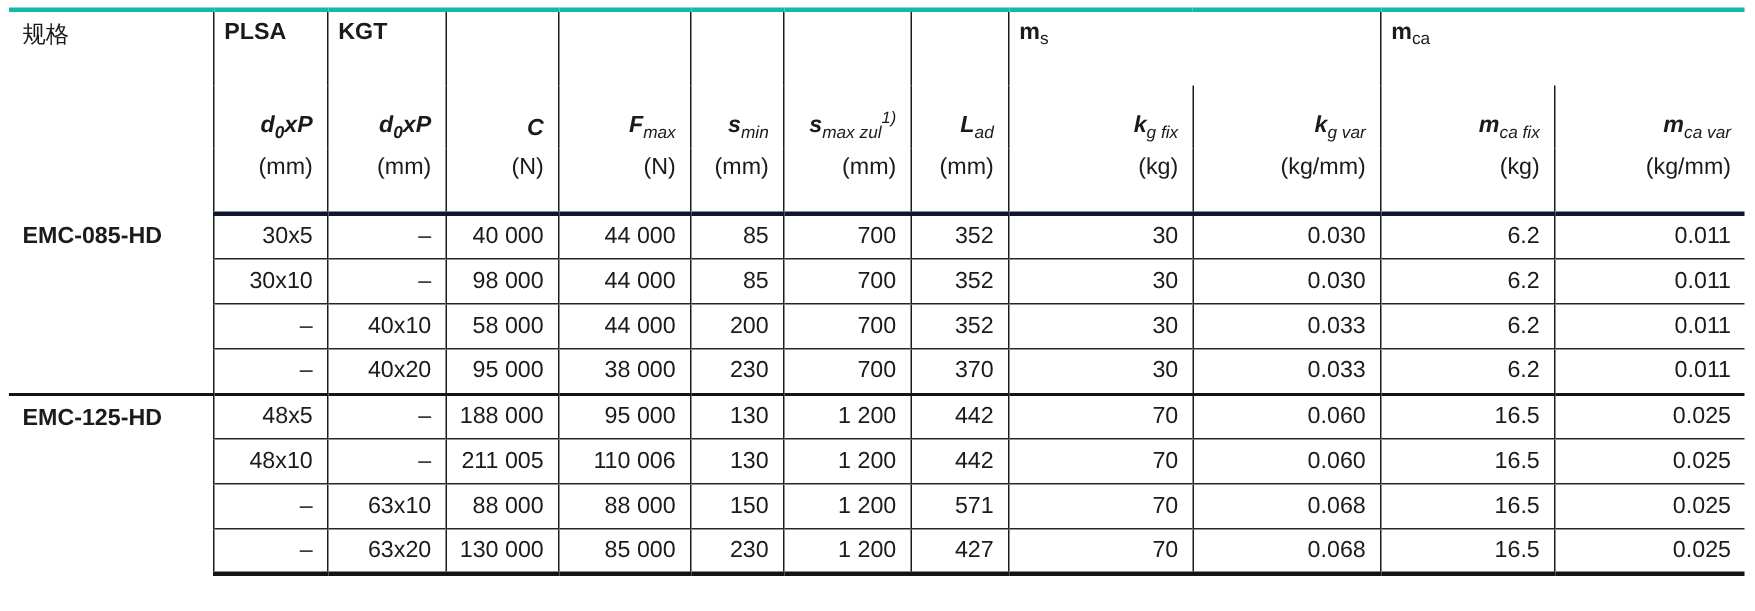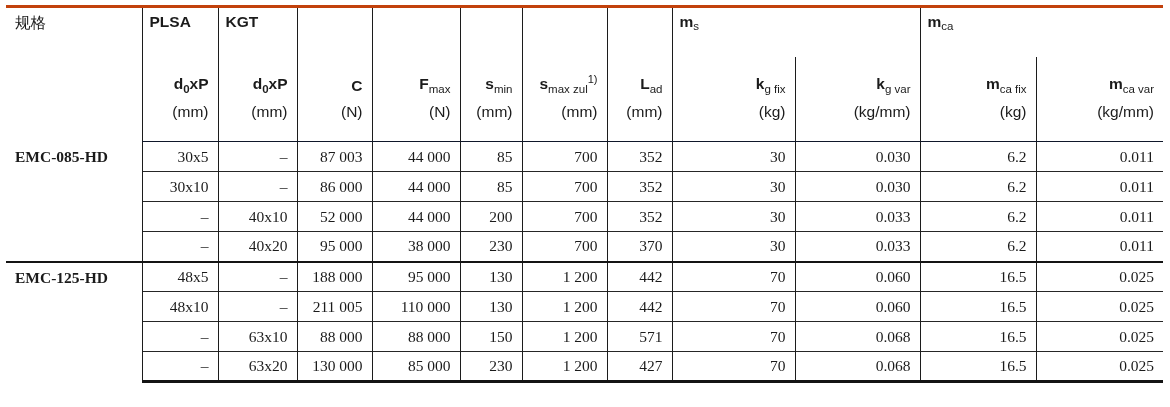--- a/index.html
+++ b/index.html
@@ -17,33 +17,33 @@
     border-collapse:collapse;table-layout:fixed;
     width:1157px;margin-left:1px;
   }
   td{
     font-size:15.5px;overflow:hidden;white-space:nowrap;
     padding:0;vertical-align:middle;
   }
   
   .vl{border-left:1.5px solid #1c1c1c;}
   
-  tr.r-group td{height:44px;vertical-align:top;padding-top:5px;border-top:3px solid #c2410c;}
-  tr.r-sym td{height:38px;vertical-align:bottom;padding-bottom:4px;}
-  tr.r-unit td{height:38px;vertical-align:top;padding-top:4px;border-bottom:1px solid #0f172a;}
+  tr.r-group td{height:44px;vertical-align:top;padding-top:5px;border-top:3px solid #14b8a6;}
+  tr.r-sym td{height:38px;vertical-align:bottom;padding-bottom:4px;font-style:italic;}
+  tr.r-unit td{height:38px;vertical-align:top;padding-top:4px;border-bottom:3px solid #0f172a;}
   .gl{font-weight:700;text-align:left;padding-left:7px;margin-left:20px;}
   .spec-h{text-align:left;padding-left:9px;font-weight:400;}
   .sym{text-align:right;padding-right:9px;font-weight:700;}
   .unit{text-align:right;padding-right:9px;font-weight:400;}
   .sb{font-size:11.5px;font-weight:400;vertical-align:-4px;letter-spacing:0;}
   .sp{font-size:11px;font-weight:400;vertical-align:6px;}
   .sym-d .sb{font-weight:700;}
   .gl .sb{vertical-align:-3px;}
   
-  tbody tr{height:30px;font-family:Liberation Serif, serif;}
+  tbody tr{height:30px;}
   tbody tr.rline td{border-top:1px solid #262626;}
   tbody tr.gsep td{border-top:2.5px solid #141414;}
   tbody tr.last td{border-bottom:3px solid #141414;}
   .num{text-align:right;padding-right:9px;}
   .spec{font-weight:700;text-align:left;padding-left:9px;vertical-align:top;padding-top:6px;}
 </style>
 </head>
 <body>
 
 <div class="page">
@@ -105,47 +105,47 @@
         <td class="unit vl">(kg)</td>
         <td class="unit vl">(kg/mm)</td>
       </tr>
     </thead>
 
     <tbody>
       <tr>
         <td class="spec" rowspan="4">EMC-085-HD</td>
         <td class="num vl">30x5</td>
         <td class="num vl">–</td>
-        <td class="num vl">87 003</td>
+        <td class="num vl">40 000</td>
         <td class="num vl">44 000</td>
         <td class="num vl">85</td>
         <td class="num vl">700</td>
         <td class="num vl">352</td>
         <td class="num vl">30</td>
         <td class="num vl">0.030</td>
         <td class="num vl">6.2</td>
         <td class="num vl">0.011</td>
       </tr>
       <tr class="rline">
         <td class="num vl">30x10</td>
         <td class="num vl">–</td>
-        <td class="num vl">86 000</td>
+        <td class="num vl">98 000</td>
         <td class="num vl">44 000</td>
         <td class="num vl">85</td>
         <td class="num vl">700</td>
         <td class="num vl">352</td>
         <td class="num vl">30</td>
         <td class="num vl">0.030</td>
         <td class="num vl">6.2</td>
         <td class="num vl">0.011</td>
       </tr>
       <tr class="rline">
         <td class="num vl">–</td>
         <td class="num vl">40x10</td>
-        <td class="num vl">52 000</td>
+        <td class="num vl">58 000</td>
         <td class="num vl">44 000</td>
         <td class="num vl">200</td>
         <td class="num vl">700</td>
         <td class="num vl">352</td>
         <td class="num vl">30</td>
         <td class="num vl">0.033</td>
         <td class="num vl">6.2</td>
         <td class="num vl">0.011</td>
       </tr>
       <tr class="rline">
@@ -173,21 +173,21 @@
         <td class="num vl">442</td>
         <td class="num vl">70</td>
         <td class="num vl">0.060</td>
         <td class="num vl">16.5</td>
         <td class="num vl">0.025</td>
       </tr>
       <tr class="rline">
         <td class="num vl">48x10</td>
         <td class="num vl">–</td>
         <td class="num vl">211 005</td>
-        <td class="num vl">110 000</td>
+        <td class="num vl">110 006</td>
         <td class="num vl">130</td>
         <td class="num vl">1 200</td>
         <td class="num vl">442</td>
         <td class="num vl">70</td>
         <td class="num vl">0.060</td>
         <td class="num vl">16.5</td>
         <td class="num vl">0.025</td>
       </tr>
       <tr class="rline">
         <td class="num vl">–</td>

